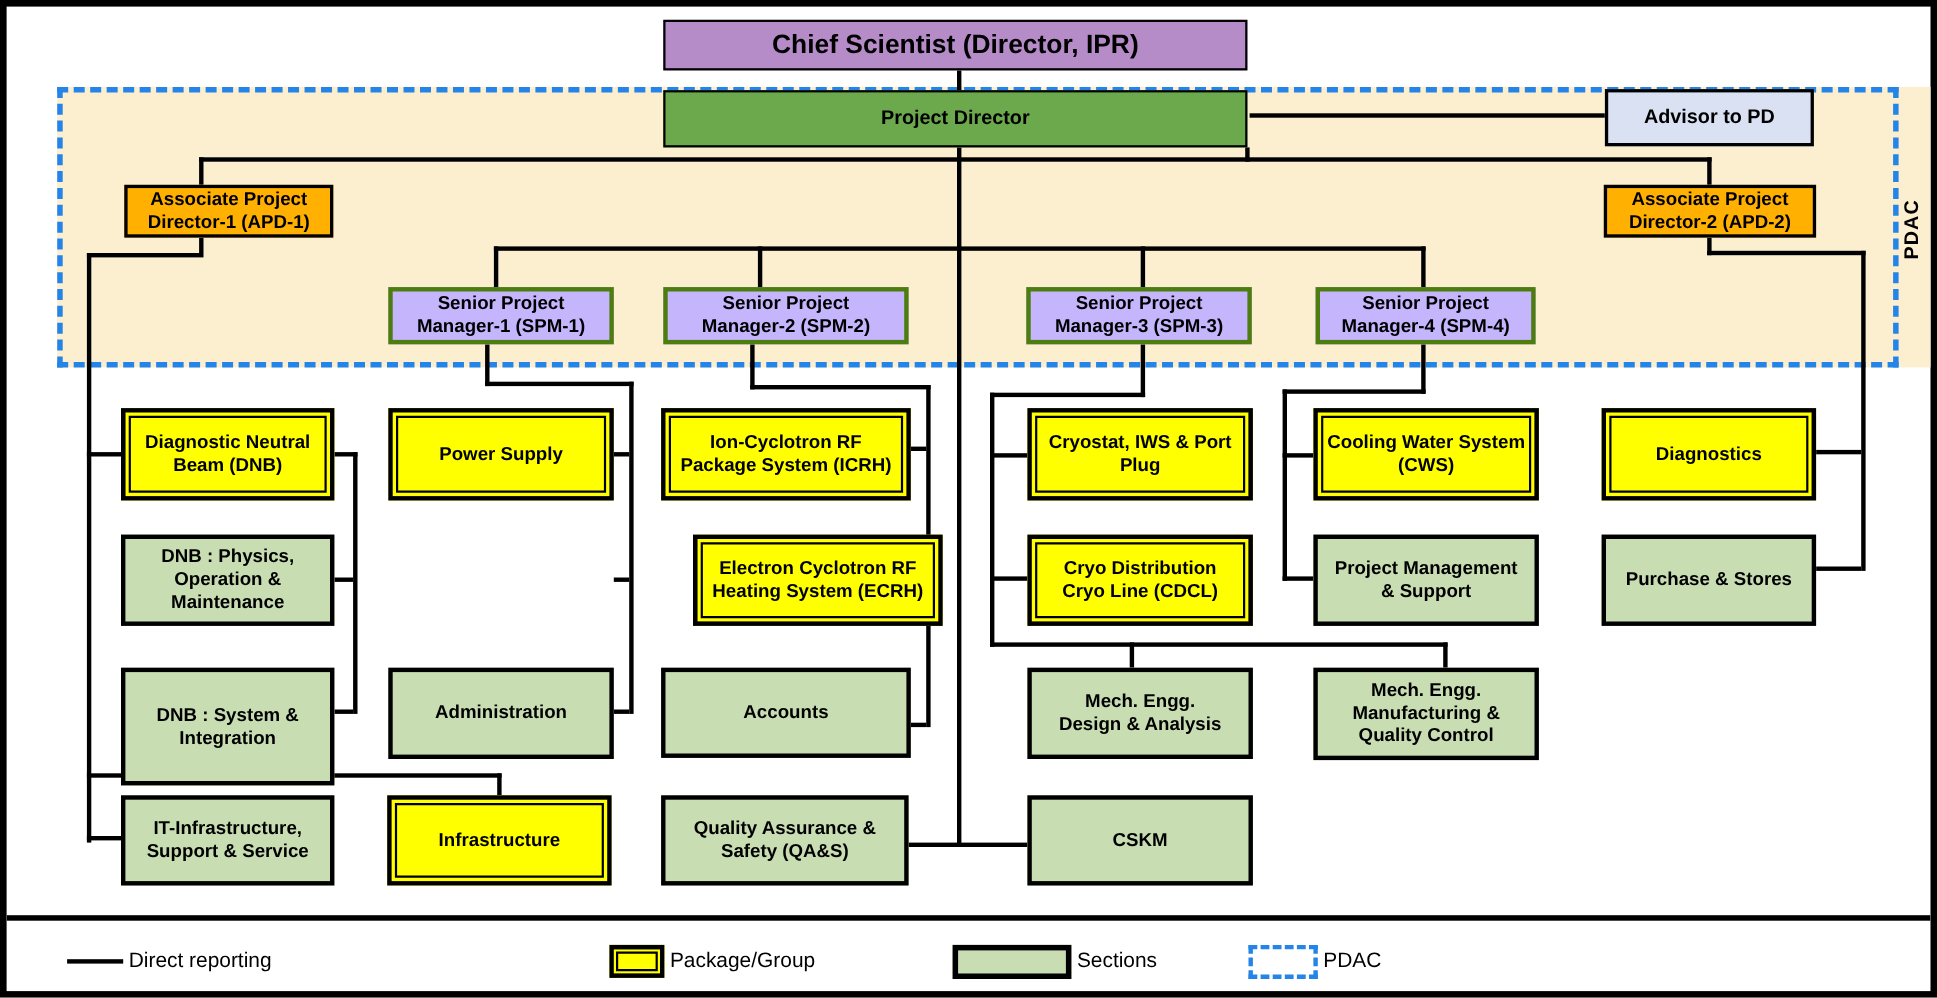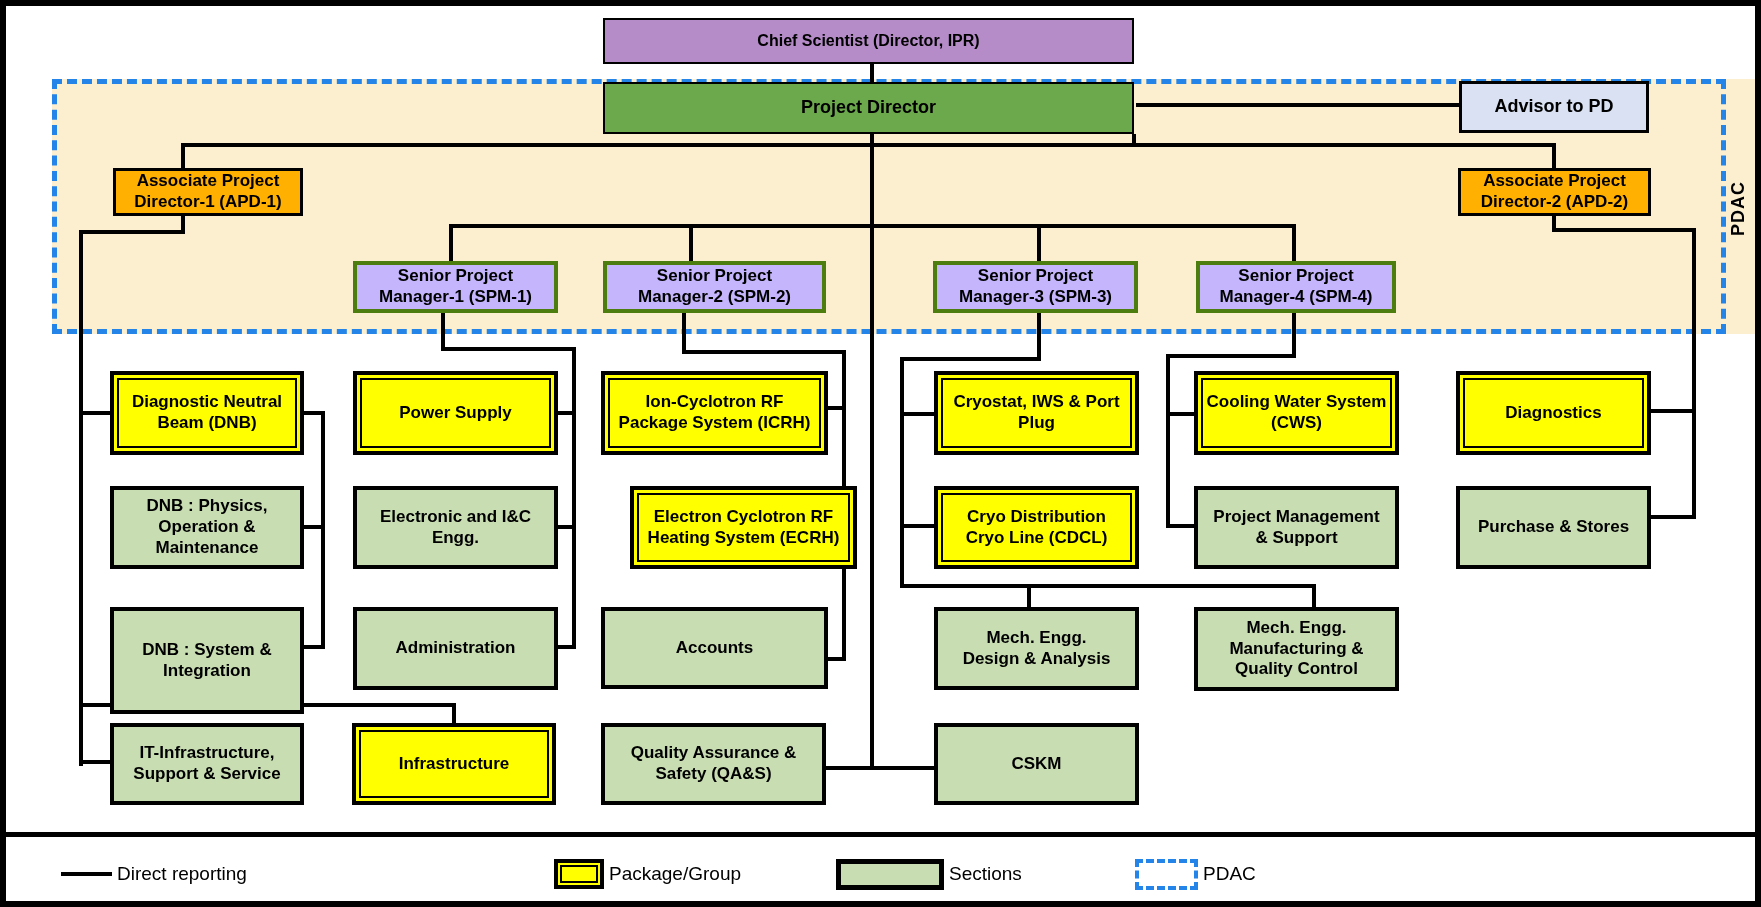--- a/index.html
+++ b/index.html
@@ -32,21 +32,21 @@
   .ln-h { height:4px; }
   .ln-v { width:4px; }
   .sep { position:absolute; background:#000; height:5px; z-index:2; }
   
   .node {
     position:absolute; z-index:3;
     display:flex; align-items:center; justify-content:center;
     text-align:center; font-weight:bold; color:#000;
     font-size:17px; line-height:1.22; white-space:pre-line;
   }
-  .n-chief   { background:#B58BC8; border:2px solid #000; font-size:16px;text-align:center; }
+  .n-chief   { background:#B58BC8; border:2px solid #000; font-size:24px;text-align:center; }
   .n-pd      { background:#6CA84C; border:2px solid #000; font-size:18px; }
   .n-advisor { background:#D9E1F2; border:3px solid #000; font-size:18px; }
   .n-apd     { background:#FFB000; border:3px solid #000; }
   .n-spm     { background:#c4b5fd; border:4px solid #4d7c0f; }
   .n-sec     { background:#C8DDB2; border:4px solid #000; }
   .n-pkg     {
     background:#FFFF00; border:4px solid #000;
     box-shadow: inset 0 0 0 3px #FFFF00, inset 0 0 0 5px #000;
   }
   
@@ -160,22 +160,20 @@
 Package System (ICRH)</div>
   <div class="node n-pkg" style="left:928px;top:365px;width:205px;height:84px">Cryostat, IWS &amp; Port
 Plug</div>
   <div class="node n-pkg" style="left:1188px;top:365px;width:205px;height:84px">Cooling Water System
 (CWS)</div>
   <div class="node n-pkg" style="left:1450px;top:365px;width:195px;height:84px">Diagnostics</div>
 
   <div class="node n-sec" style="left:104px;top:480px;width:194px;height:83px">DNB : Physics,
 Operation &amp;
 Maintenance</div>
-  <div class="node n-sec" style="left:347px;top:480px;width:205px;height:83px">Electronic and I&amp;C
-Engg.</div>
   <div class="node n-pkg" style="left:624px;top:480px;width:227px;height:83px">Electron Cyclotron RF
 Heating System (ECRH)</div>
   <div class="node n-pkg" style="left:928px;top:480px;width:205px;height:83px">Cryo Distribution
 Cryo Line (CDCL)</div>
   <div class="node n-sec" style="left:1188px;top:480px;width:205px;height:83px">Project Management
 &amp; Support</div>
   <div class="node n-sec" style="left:1450px;top:480px;width:195px;height:83px">Purchase &amp; Stores</div>
 
   <div class="node n-sec" style="left:104px;top:601px;width:194px;height:107px">DNB : System &amp;
 Integration</div>
@@ -195,21 +193,21 @@
   <div class="node n-sec" style="left:928px;top:717px;width:205px;height:82px">CSKM</div>
 
   <div class="legend-item" style="left:55px">
     <div class="sw-line"></div>
     <div class="legend-label">Direct reporting</div>
   </div>
   <div class="legend-item" style="left:548px">
     <div class="sw-pkg"></div>
     <div class="legend-label">Package/Group</div>
   </div>
-  <div class="legend-item" style="left:830px">
+  <div class="legend-item" style="left:860px">
     <div class="sw-sec"></div>
     <div class="legend-label">Sections</div>
   </div>
   <div class="legend-item" style="left:1129px">
     <div class="sw-pdac"></div>
     <div class="legend-label">PDAC</div>
   </div>
 
 </div>
 

